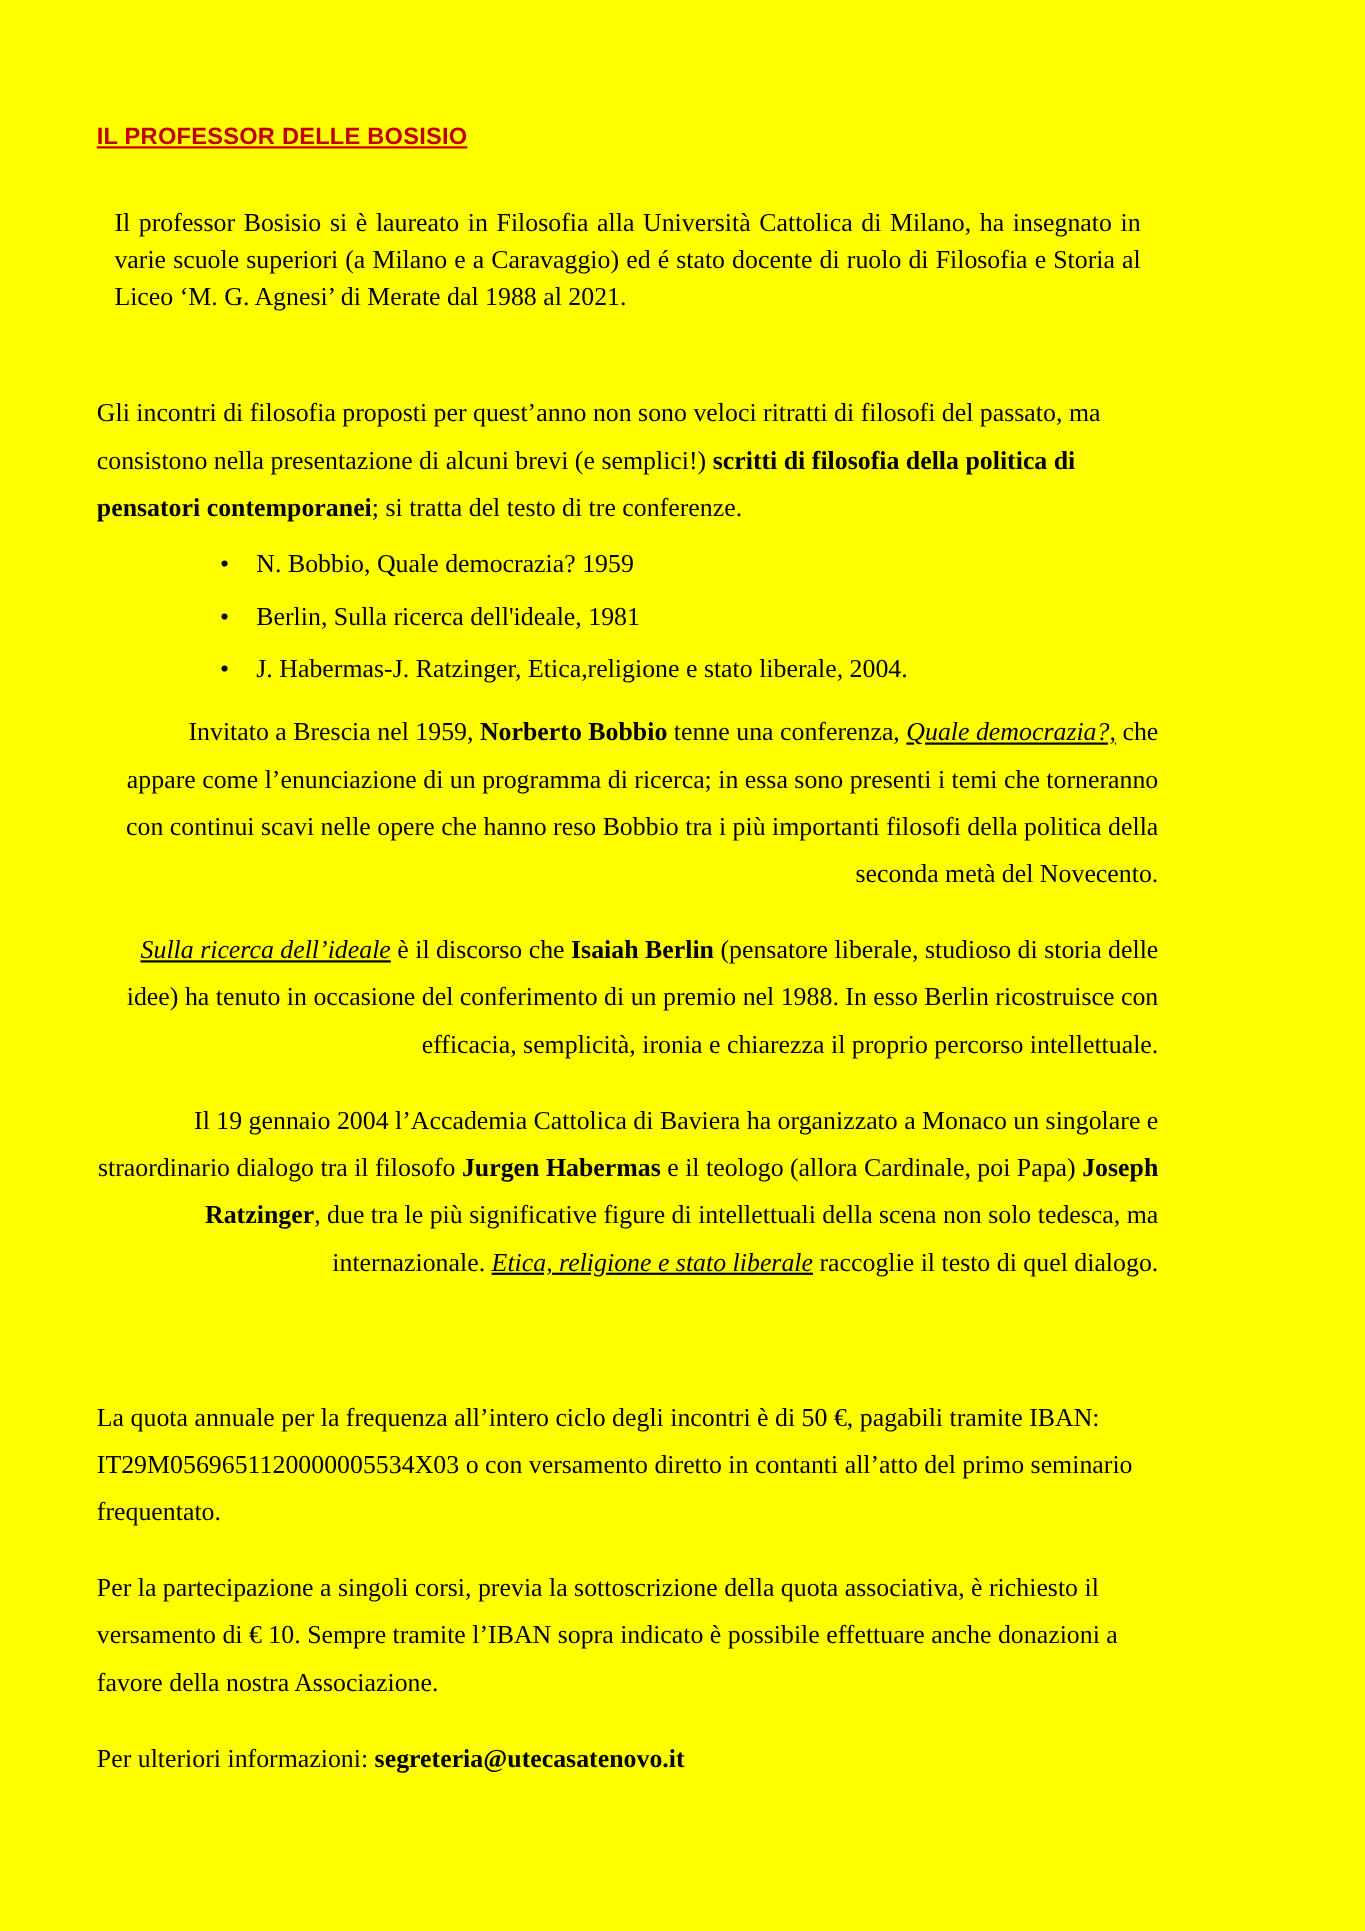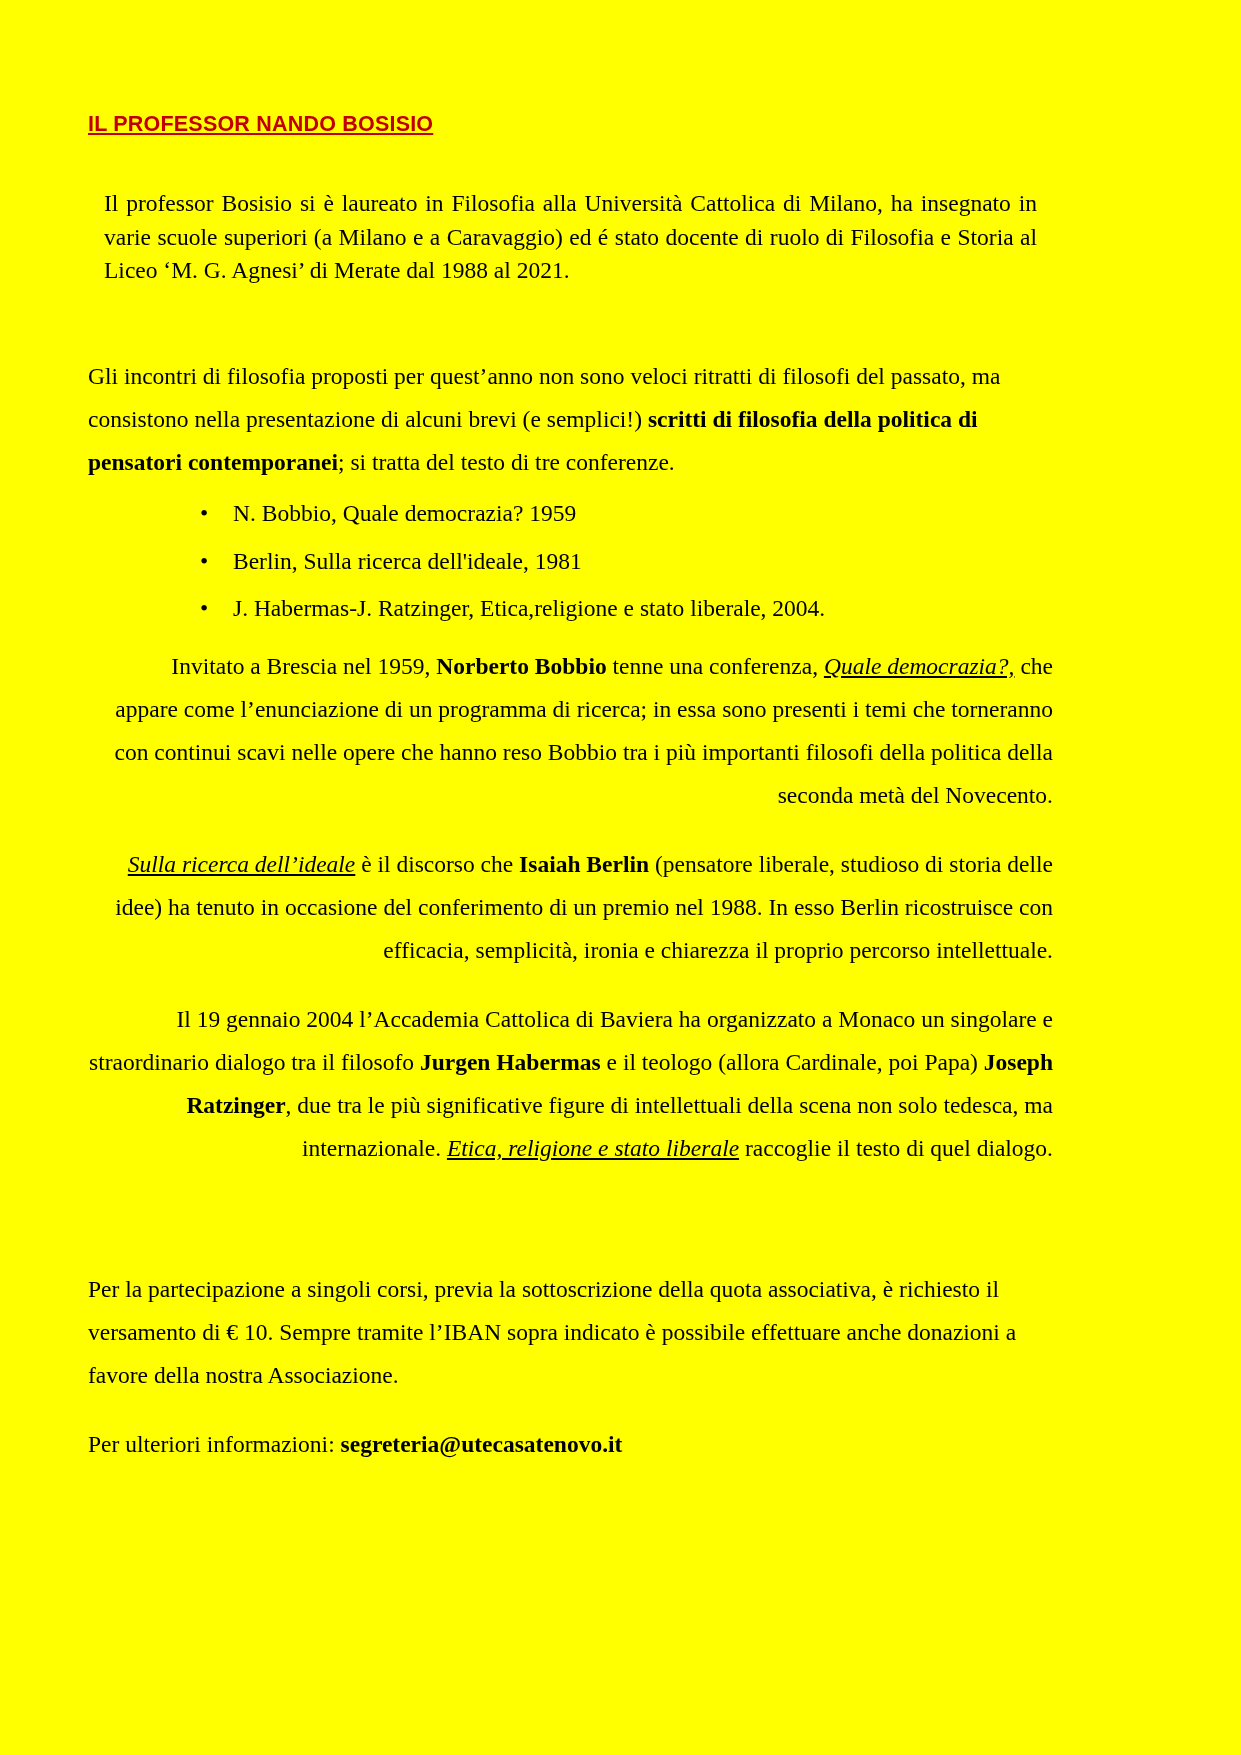--- a/index.html
+++ b/index.html
@@ -110,21 +110,21 @@
   strong.email { font-weight: bold; }
 
   .tail-block p { margin-top: 26px; }
 </style>
 </head>
 <body>
 
 <div class="page">
   <div class="content">
 
-    <h1 class="section-heading">IL PROFESSOR NANDO BOSISIO</h1>
+    <h1 class="section-heading">IL PROFESSOR DELLE BOSISIO</h1>
 
     <div class="gap-after-h1"></div>
 
     <p class="body-para intro-para">Il professor Bosisio si è laureato in Filosofia alla Università Cattolica di Milano, ha insegnato in varie scuole superiori (a Milano e a Caravaggio) ed é stato docente di ruolo di Filosofia e Storia al Liceo ‘M. G. Agnesi’ di Merate dal 1988 al 2021.</p>
 
     <div class="gap-after-intro"></div>
 
 
     <div class="gap-after-h2"></div>
 
@@ -138,20 +138,21 @@
 
     <p class="loose-para indented"><span>Invitato a Brescia nel 1959, </span><strong>Norberto Bobbio</strong><span> tenne una conferenza, </span><em class="ul-italic">Quale democrazia?,</em><span> che appare come l’enunciazione di un programma di ricerca; in essa sono presenti i temi che torneranno con continui scavi nelle opere che hanno reso Bobbio tra i più importanti filosofi della politica della seconda metà del Novecento.</span></p>
 
     <p class="loose-para indented spaced"><em class="ul-italic">Sulla ricerca dell’ideale</em><span> è il discorso che </span><strong>Isaiah Berlin</strong><span> (pensatore liberale, studioso di storia delle idee) ha tenuto in occasione del conferimento di un premio nel 1988. In esso Berlin ricostruisce con efficacia, semplicità, ironia e chiarezza il proprio percorso intellettuale.</span></p>
 
     <p class="loose-para indented spaced"><span>Il 19 gennaio 2004 l’Accademia Cattolica di Baviera ha organizzato a Monaco un singolare e straordinario dialogo tra il filosofo </span><strong>Jurgen Habermas</strong><span> e il teologo (allora Cardinale, poi Papa) </span><strong>Joseph Ratzinger</strong><span>, due tra le più significative figure di intellettuali della scena non solo tedesca, ma internazionale. </span><em class="ul-italic">Etica, religione e stato liberale</em><span> raccoglie il testo di quel dialogo.</span></p>
 
     <div class="divider-rule">_________________________________________________________________________</div>
 
     <div class="tail-block">
+      <p class="loose-para">La quota annuale per la frequenza all’intero ciclo degli incontri è di 50 €, pagabili tramite IBAN: IT29M0569651120000005534X03 o con versamento diretto in contanti all’atto del primo seminario frequentato.</p>
 
       <p class="loose-para">Per la partecipazione a singoli corsi, previa la sottoscrizione della quota associativa, è richiesto il versamento di € 10. Sempre tramite l’IBAN sopra indicato è possibile effettuare anche donazioni a favore della nostra Associazione.</p>
 
       <p class="loose-para"><span>Per ulteriori informazioni: </span><strong class="email">segreteria@utecasatenovo.it</strong></p>
     </div>
 
   </div>
 </div>
 
 </body></html>

